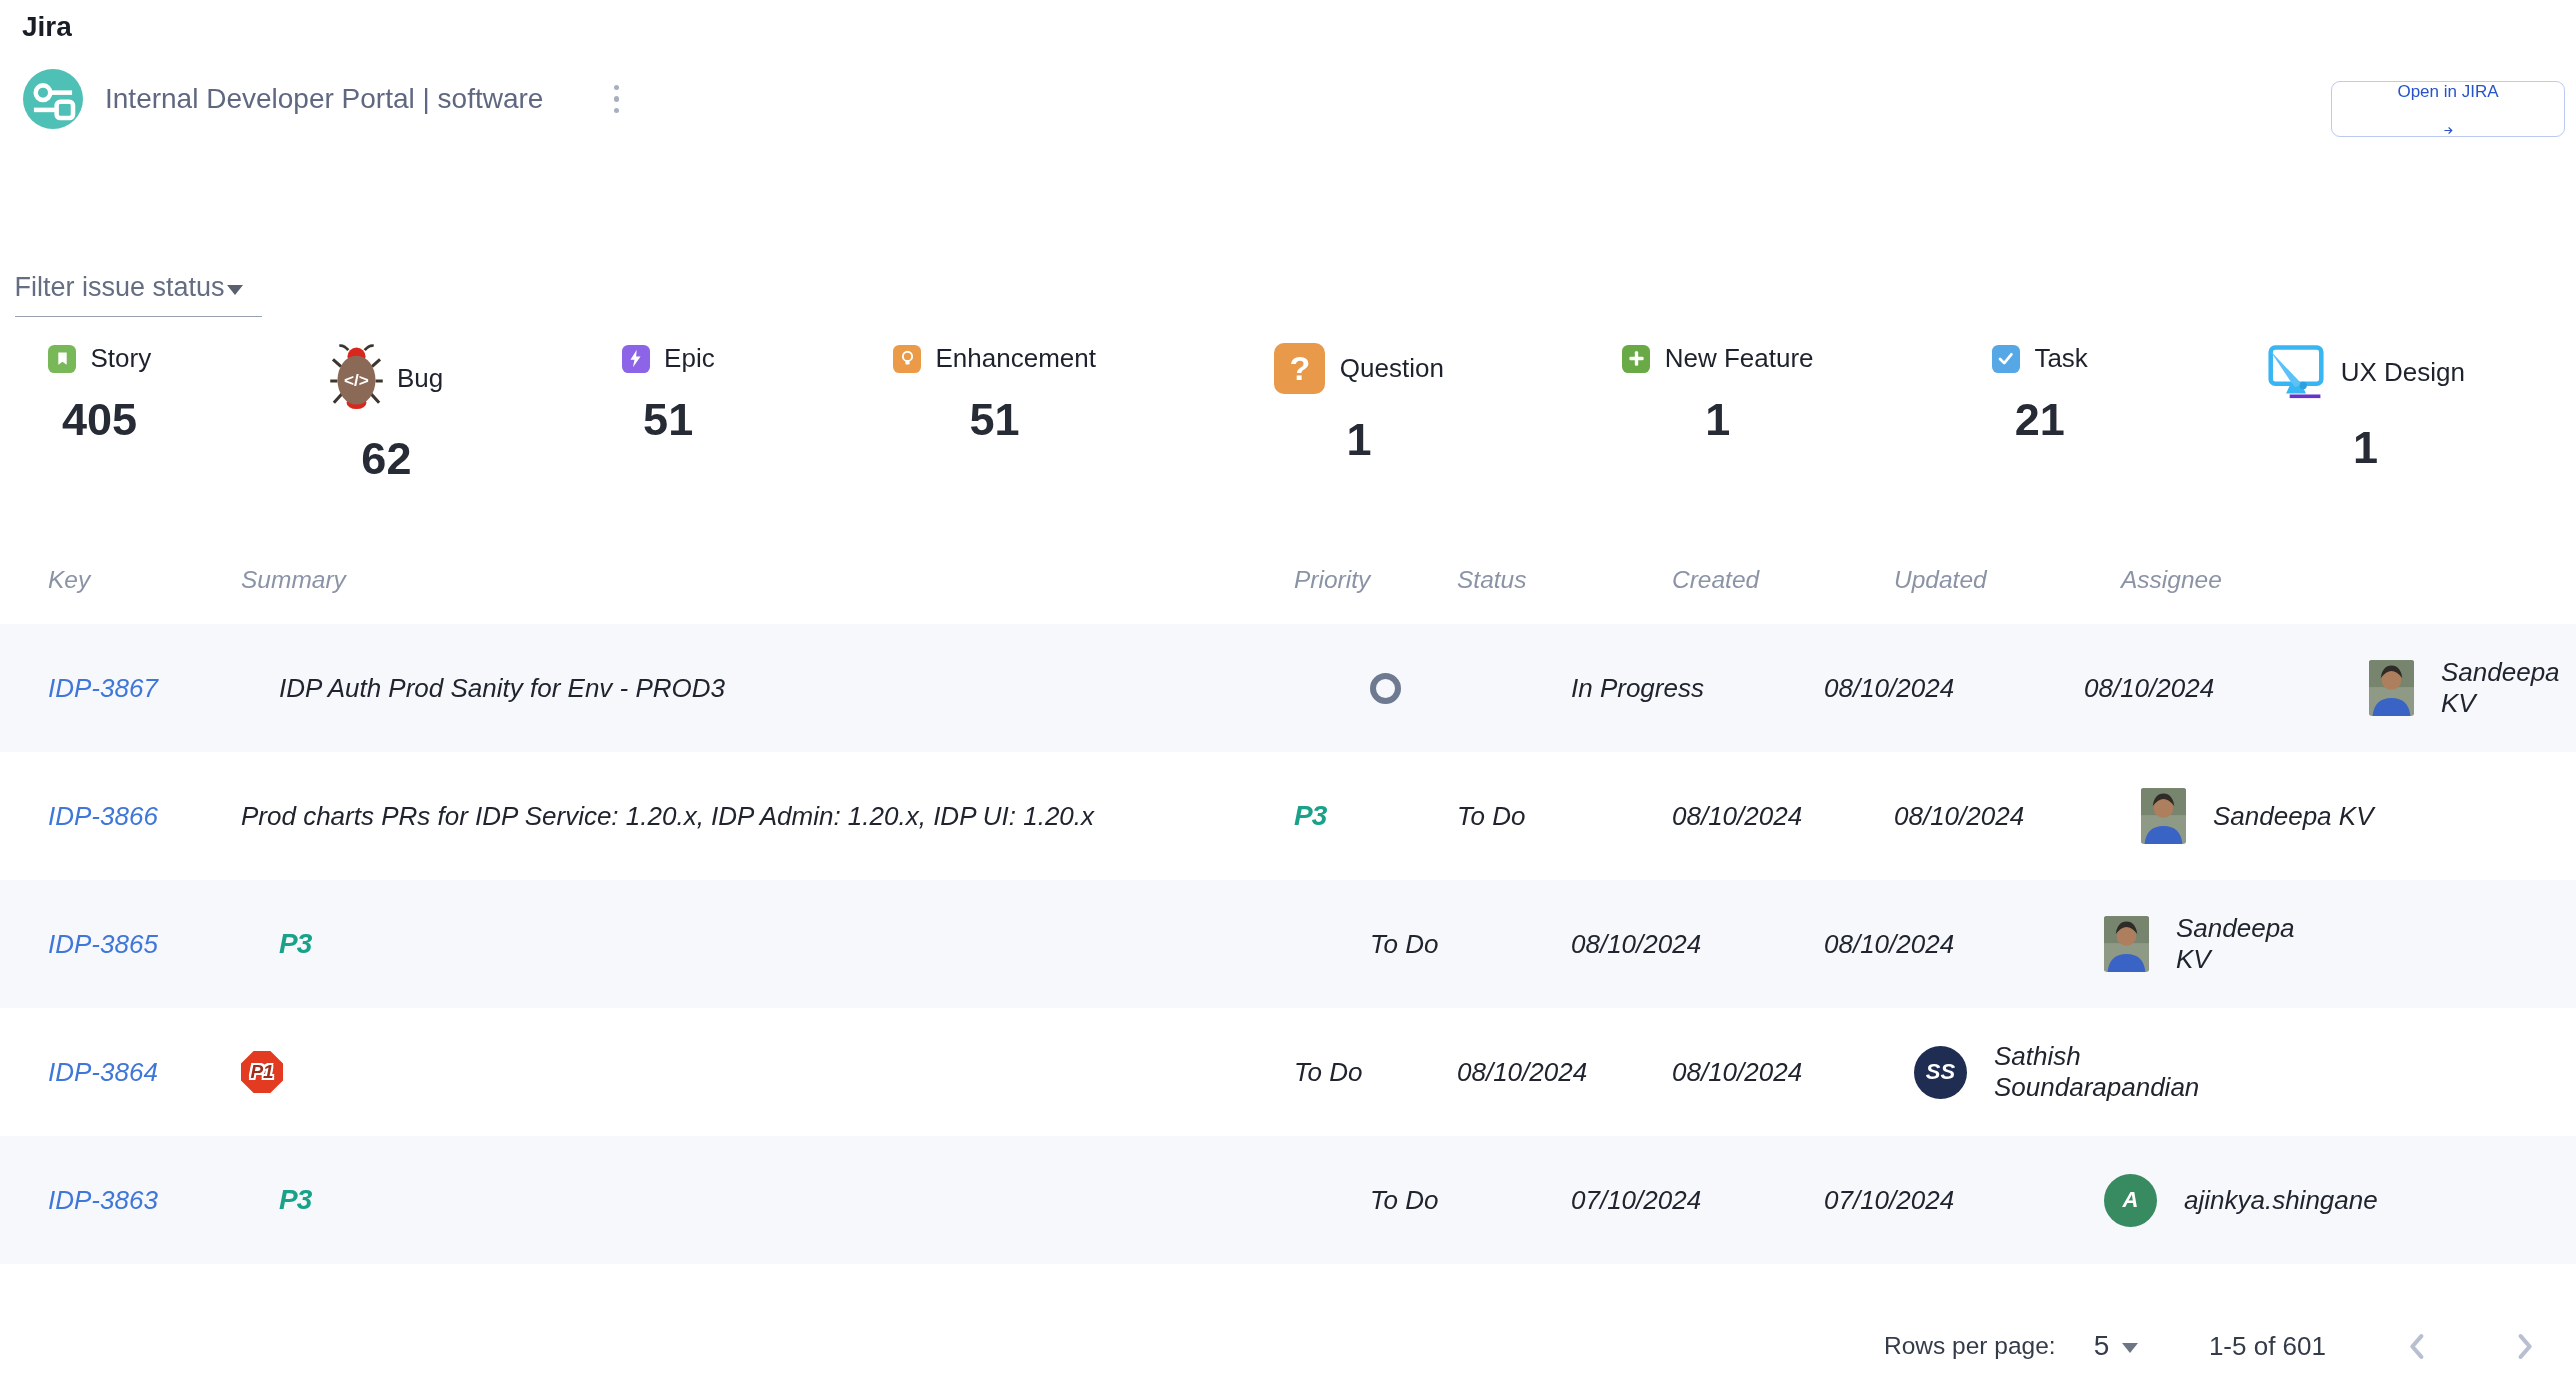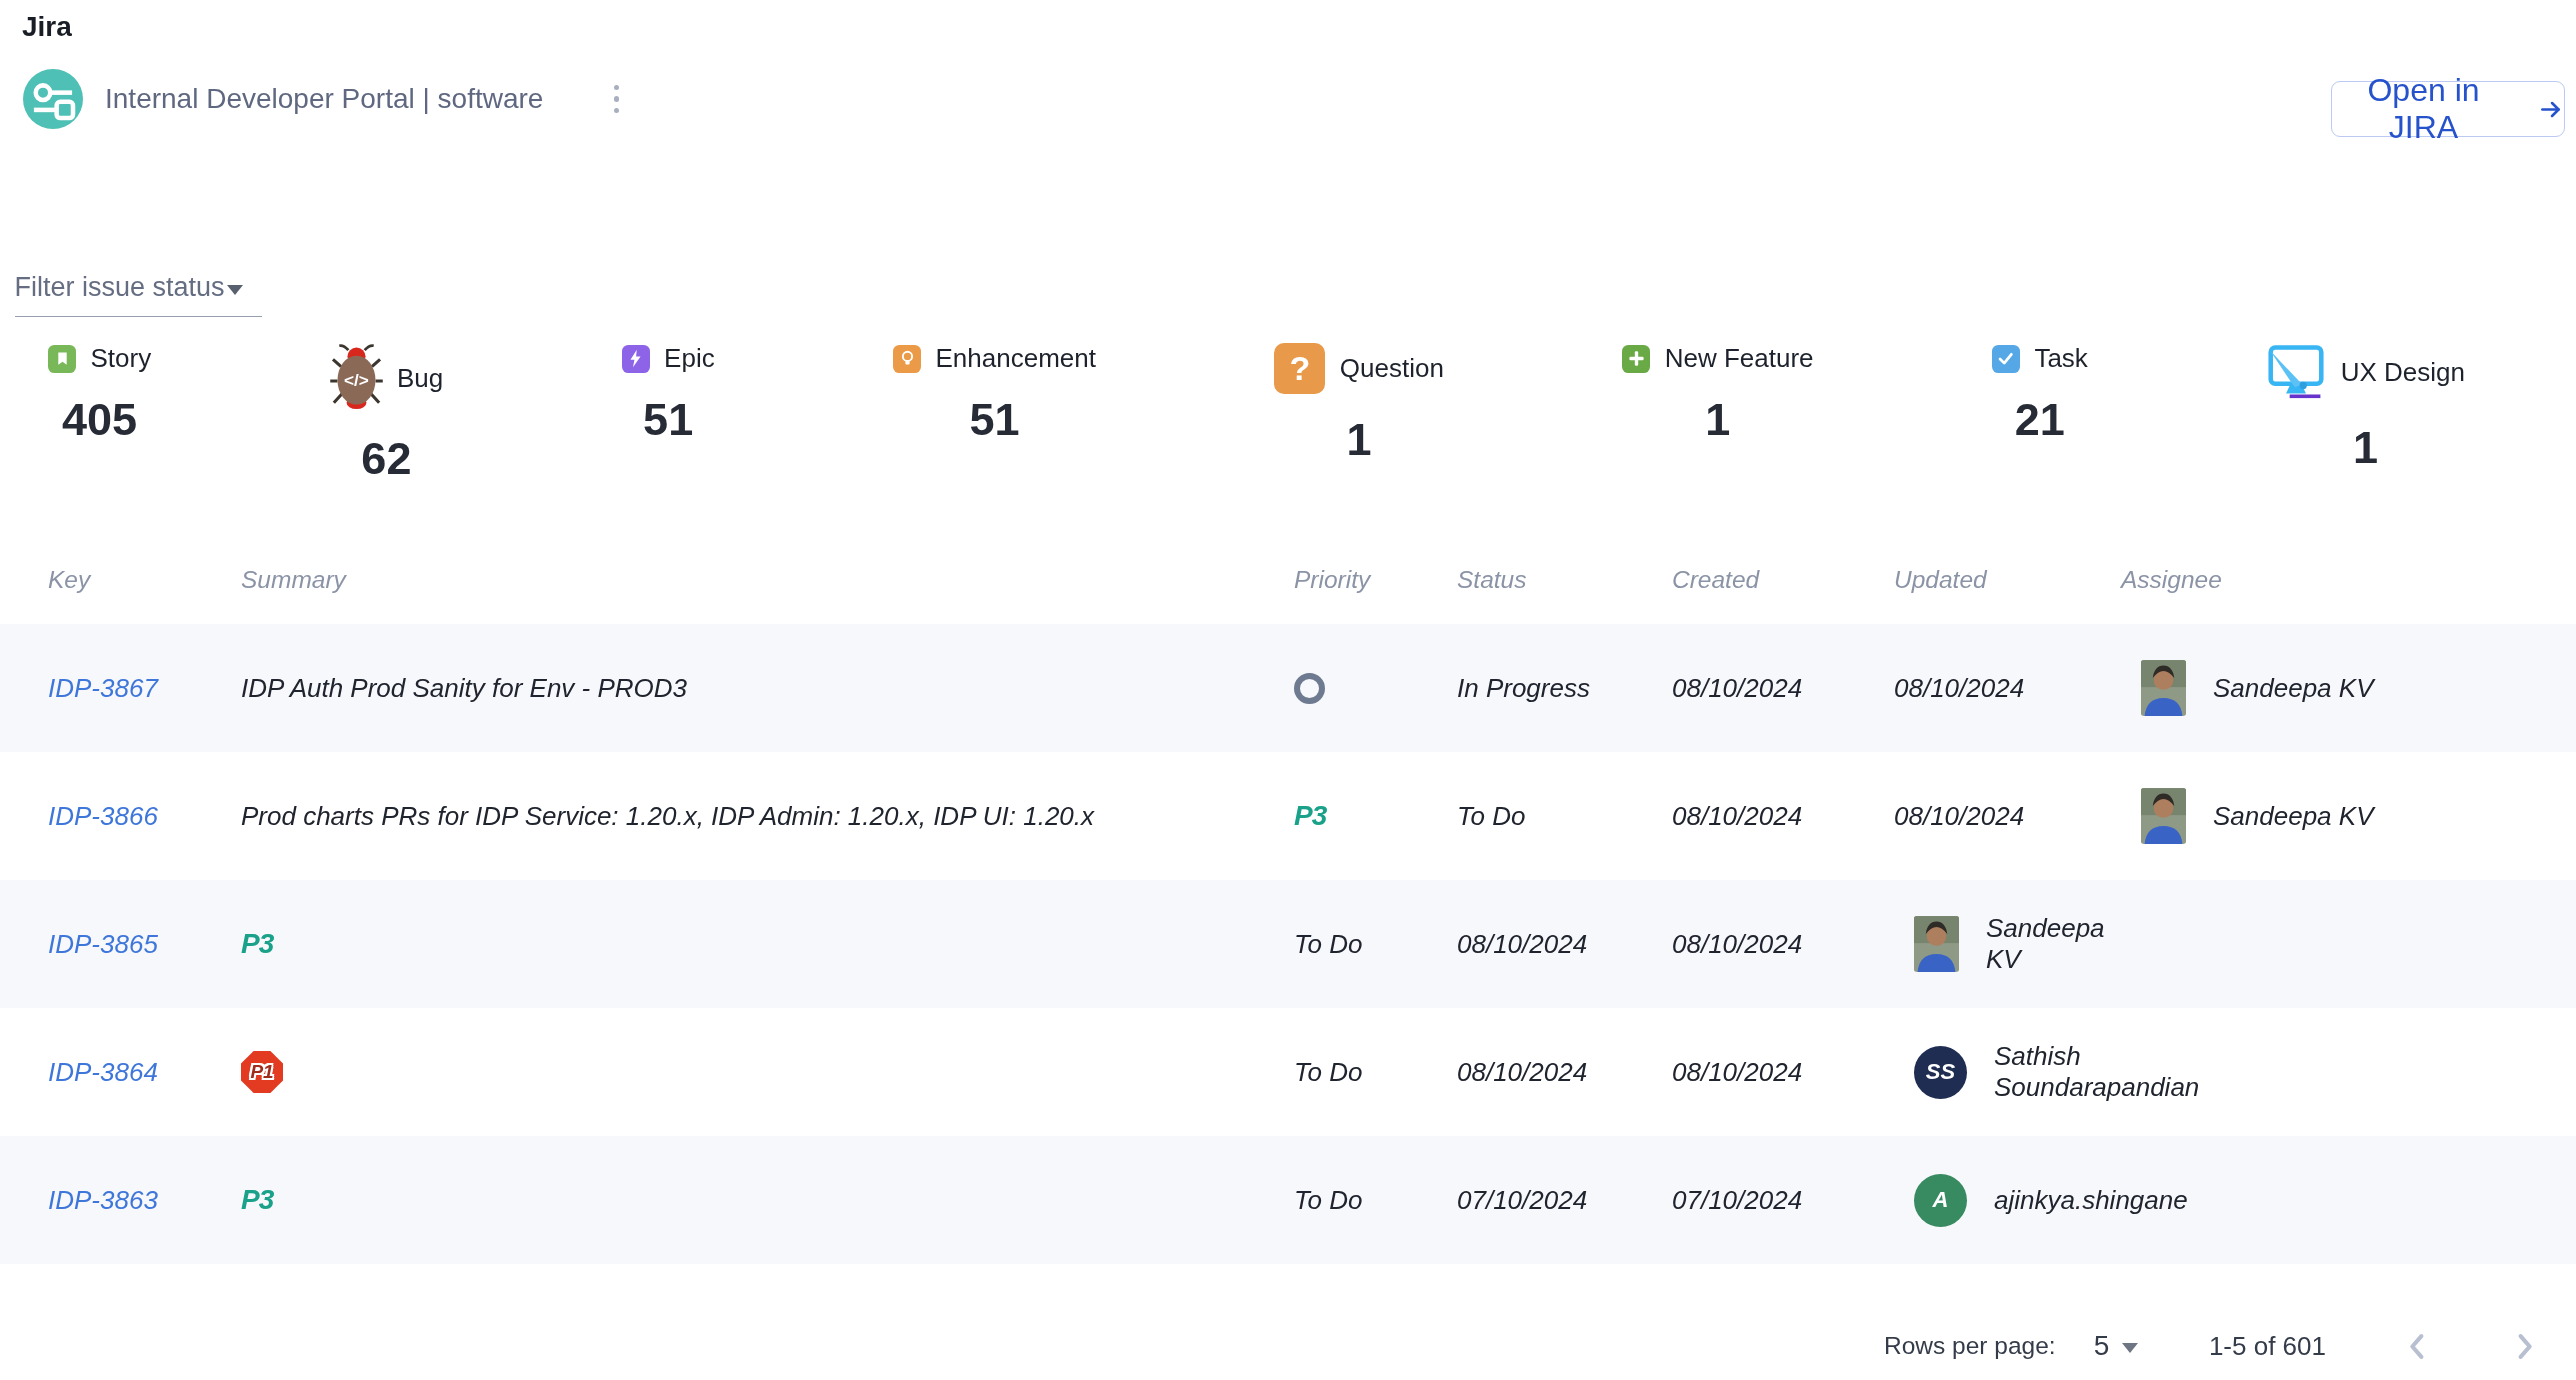--- a/index.html
+++ b/index.html
@@ -10,21 +10,21 @@
   .widget-title { position:absolute; top:11px; left:22px; font-size:28px; font-weight:700; color:#191d26; }
   .app-row { position:absolute; top:69px; left:23px; display:flex; align-items:center; }
   .app-icon { width:60px; height:60px; flex:0 0 60px; }
   .app-name { margin-left:22px; font-size:28px; color:#5f6880; }
   .dots-menu { margin-left:65px; display:flex; flex-direction:column; gap:6.3px; cursor:pointer; padding:5.4px; }
   .dots-menu i { width:5.4px; height:5.4px; border-radius:50%; background:#a8b0bf; }
 
   .open-jira-btn { position:absolute; top:81px; left:2331px; width:234px; height:56px;
     border:1.8px solid #bcc9f2; border-radius:9px; background:#fff;
     display:flex; align-items:center; justify-content:center; gap:23px;
-    font-size:32px; color:#2653cc; cursor:pointer; }
+    font-size:17px; color:#2653cc; cursor:pointer;flex-direction:column; }
 
   
   .filter { position:absolute; top:272px; left:14.5px; width:247px; cursor:pointer; }
   .filter-label { font-size:27px; color:#646d82; display:inline-flex; align-items:center; gap:2px; }
   .caret-down { width:0; height:0; border-left:8.2px solid transparent; border-right:8.2px solid transparent; border-top:10px solid #59616f; display:inline-block; margin-top:5.4px; }
   .filter-underline { margin-top:12.7px; height:1.8px; background:#979eae; width:247px; }
 
   
   .stats { position:absolute; top:343px; left:48px; width:2417px; display:flex; justify-content:space-between; align-items:flex-start; }
   .stat { display:flex; flex-direction:column; align-items:center; cursor:pointer; }
@@ -35,21 +35,21 @@
   .sq-icon svg { width:21px; height:21px; }
   .big-q { width:51px; height:51px; border-radius:10px; background:#e8994a; display:flex; align-items:center; justify-content:center;
            color:#fff; font-size:34px; font-weight:700; }
 
   
   .table { position:absolute; top:535px; left:0; width:2576px;font-style:italic; }
   .thead, .trow { display:grid; grid-template-columns:193px 1053px 163px 215px 222px 227px auto; padding-left:48px; align-items:center; }
   .thead { height:89px; }
   .thead .hcell { font-size:24.5px; color:#8b93a6; }
   .trow { height:128px; background:#fff; }
-  .trow.alt { background:#f7f8fc; }
+  .trow.alt { background:#f7f8fc;gap:38px; }
   .cell { font-size:26px; color:#20242e; }
   .key-link { color:#3e76d9; text-decoration:none; cursor:pointer; }
   .prio { display:flex; align-items:center; }
   .prio-ring { width:31px; height:31px; border:6.3px solid #6e7a90; border-radius:50%; }
   .prio-text { font-size:28px; font-weight:800; color:#19a189; letter-spacing:-0.9px; }
   .prio-p1 { width:42px; height:42px; background:#e23b22;
     clip-path:polygon(30% 0,70% 0,100% 30%,100% 70%,70% 100%,30% 100%,0 70%,0 30%);
     display:flex; align-items:center; justify-content:center;
     font-size:19px; font-weight:800; color:#a02c1d;
     text-shadow:-1.8px -1.8px 0 #fff,1.8px -1.8px 0 #fff,-1.8px 1.8px 0 #fff,1.8px 1.8px 0 #fff,0 -1.8px 0 #fff,0 1.8px 0 #fff,-1.8px 0 0 #fff,1.8px 0 0 #fff; }

